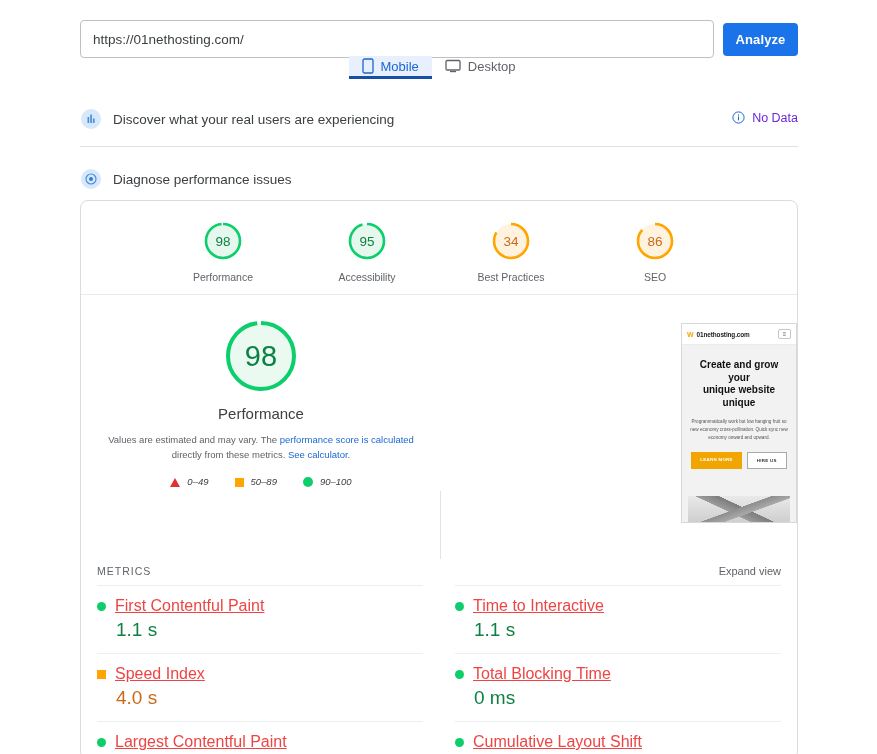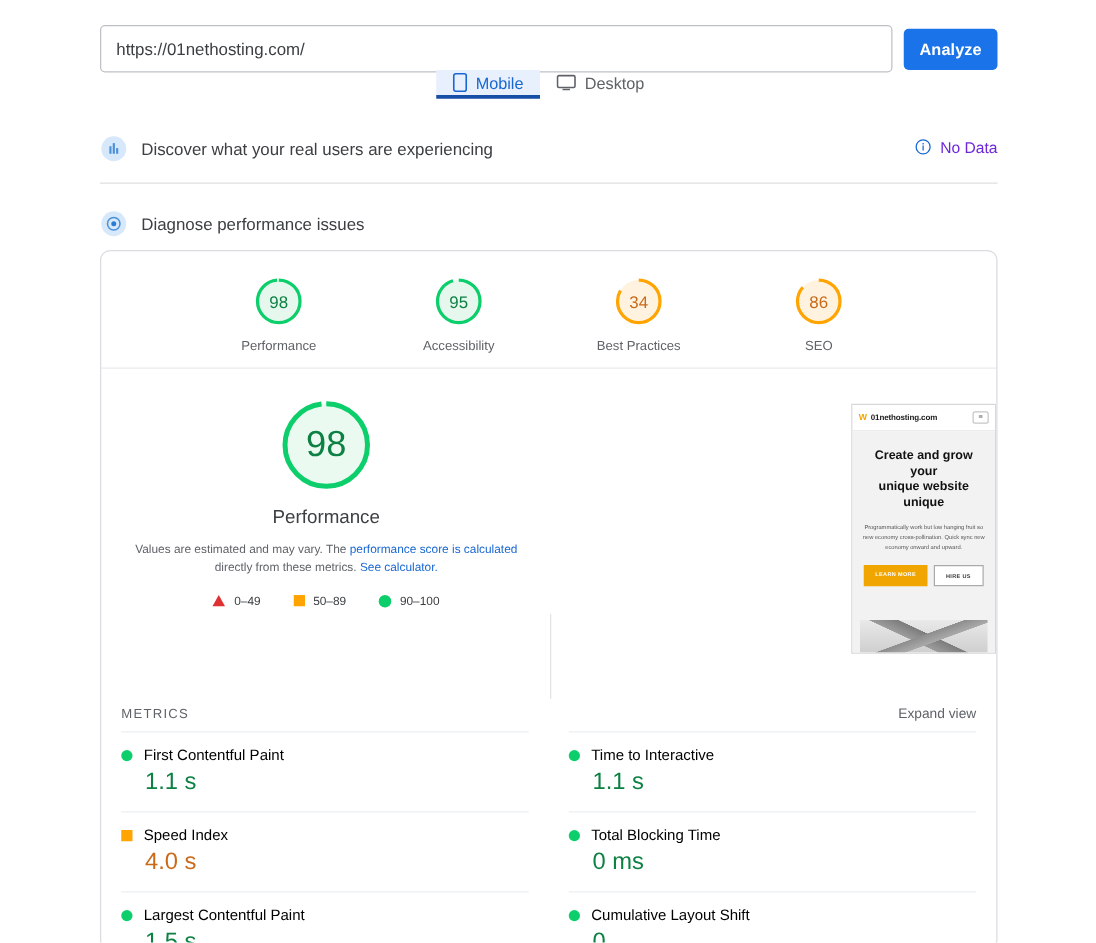--- a/index.html
+++ b/index.html
@@ -116,21 +116,21 @@
   .big-label { margin-top: 10px; font-size: 15px; color: #3c4043; }
   .disclaimer {
     margin-top: 11px; width: 312px; text-align: center;
     font-size: 9.5px; line-height: 1.55; color: #5f6368;
   }
   .disclaimer a { color: #1967d2; text-decoration: none; }
   .legend {
     margin-top: 14px; display: flex; align-items: center; gap: 26px;
     font-size: 9.5px; color: #3c4043;
   }
-  .legend-item { display: flex; align-items: flex-start; gap: 7px; }
+  .legend-item { display: flex; align-items: flex-end; gap: 7px; font-style: italic; }
   .tri {
     width: 0; height: 0;
     border-left: 5px solid transparent; border-right: 5px solid transparent;
     border-bottom: 9px solid #e03030;
   }
   .sq { width: 9px; height: 9px; background: #ffa400; }
   .cir { width: 10px; height: 10px; border-radius: 50%; background: #0cce6b; }
 
   .hero-divider {
     position: absolute; left: 359px; top: 196px;
@@ -195,21 +195,21 @@
   .metrics-title { font-size: 10.5px; letter-spacing: 1px; color: #5f6368; }
   .expand-view { margin-left: auto; font-size: 11px; color: #5f6368; cursor: pointer; }
   .metrics-grid {
     display: grid; grid-template-columns: 1fr 1fr;
     column-gap: 32px; padding: 0 16px;
   }
   .metric {
     padding: 11px 0 12px; border-top: 1px solid #eceff1;
   }
   .metric-head { display: flex; align-items: center; gap: 9px; }
-  .metric-name { font-size: 12px; color: #000000; }
+  .metric-name { font-size: 16px; color: #ef4444; text-decoration: underline; }
   .metric-val { margin-top: 4px; margin-left: 19px; font-size: 19px; }
   .dot-g { width: 9px; height: 9px; border-radius: 50%; background: #0cce6b; flex:0 0 9px; }
   .dot-o { width: 9px; height: 9px; background: #ffa400; flex:0 0 9px; }
   .v-green { color: #0d8043; }
   .v-orange { color: #c96a18; }
 </style>
 </head>
 <body>
 
 <div class="page">

